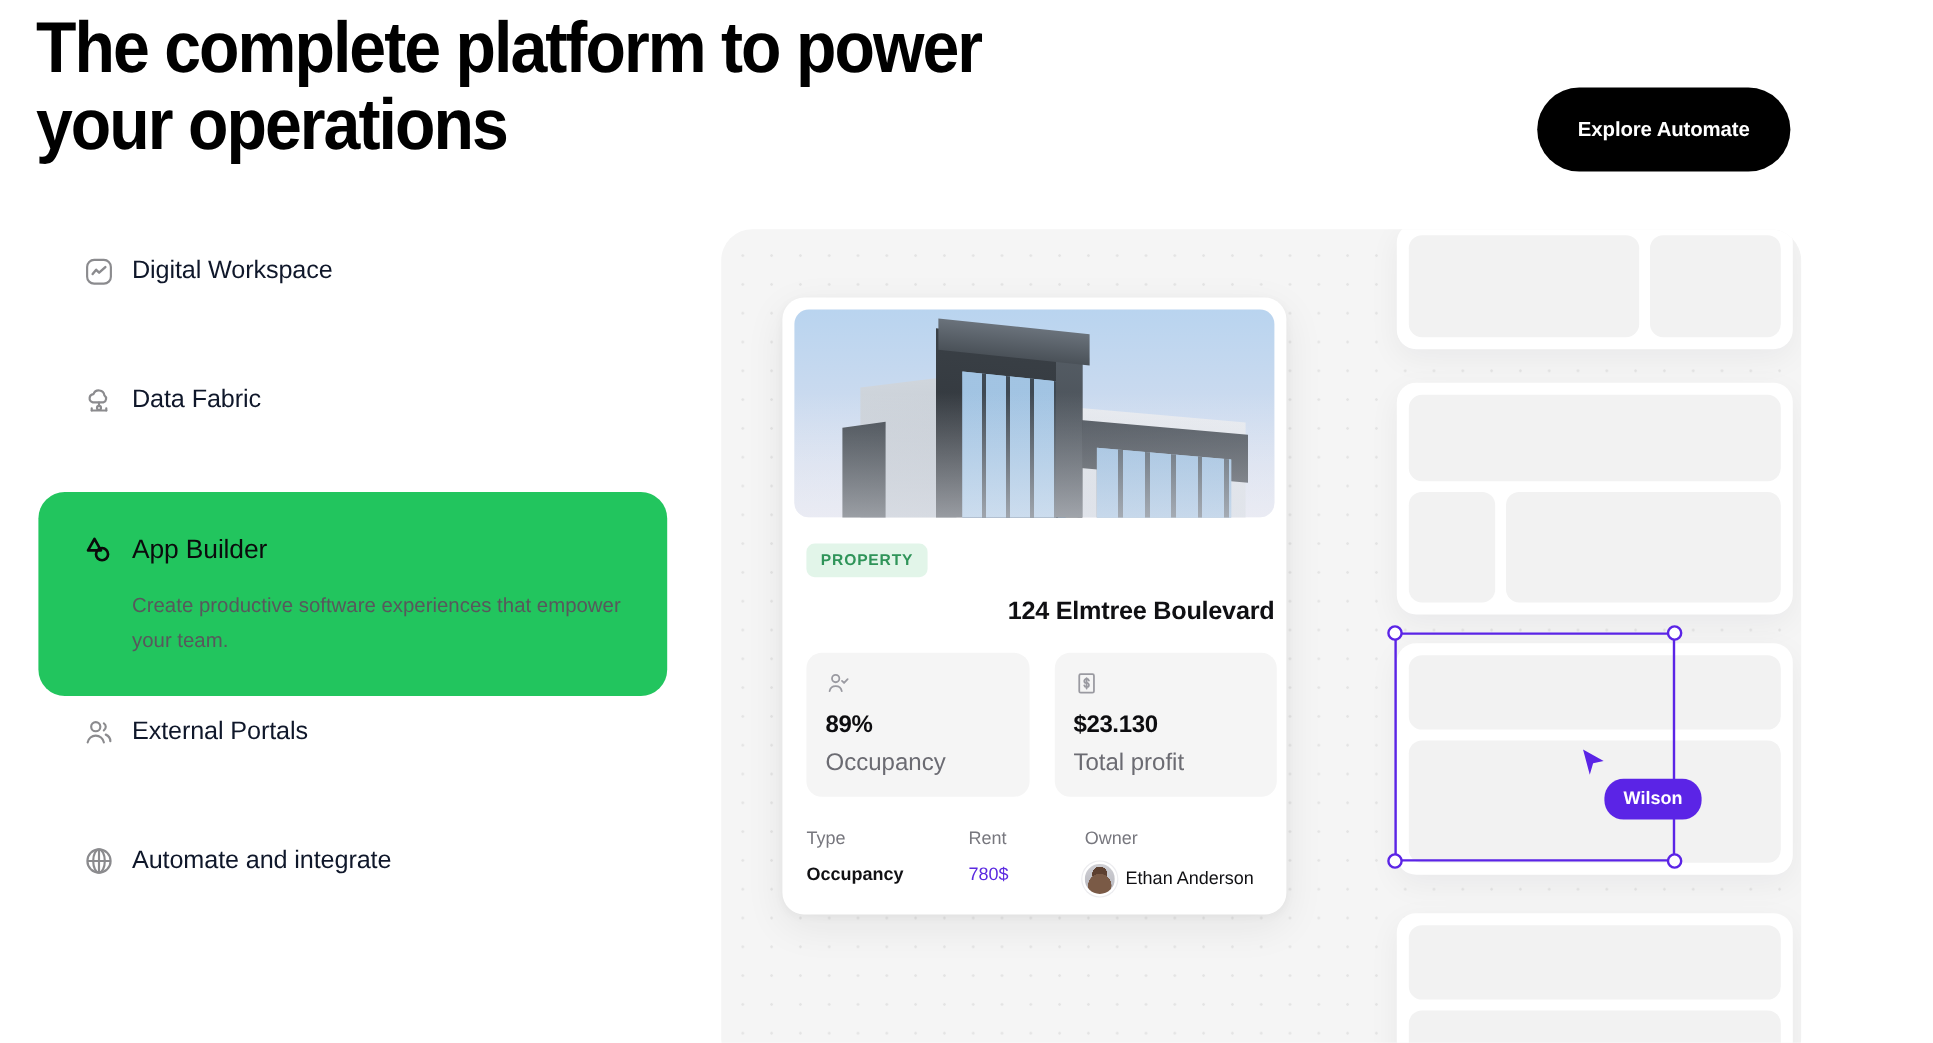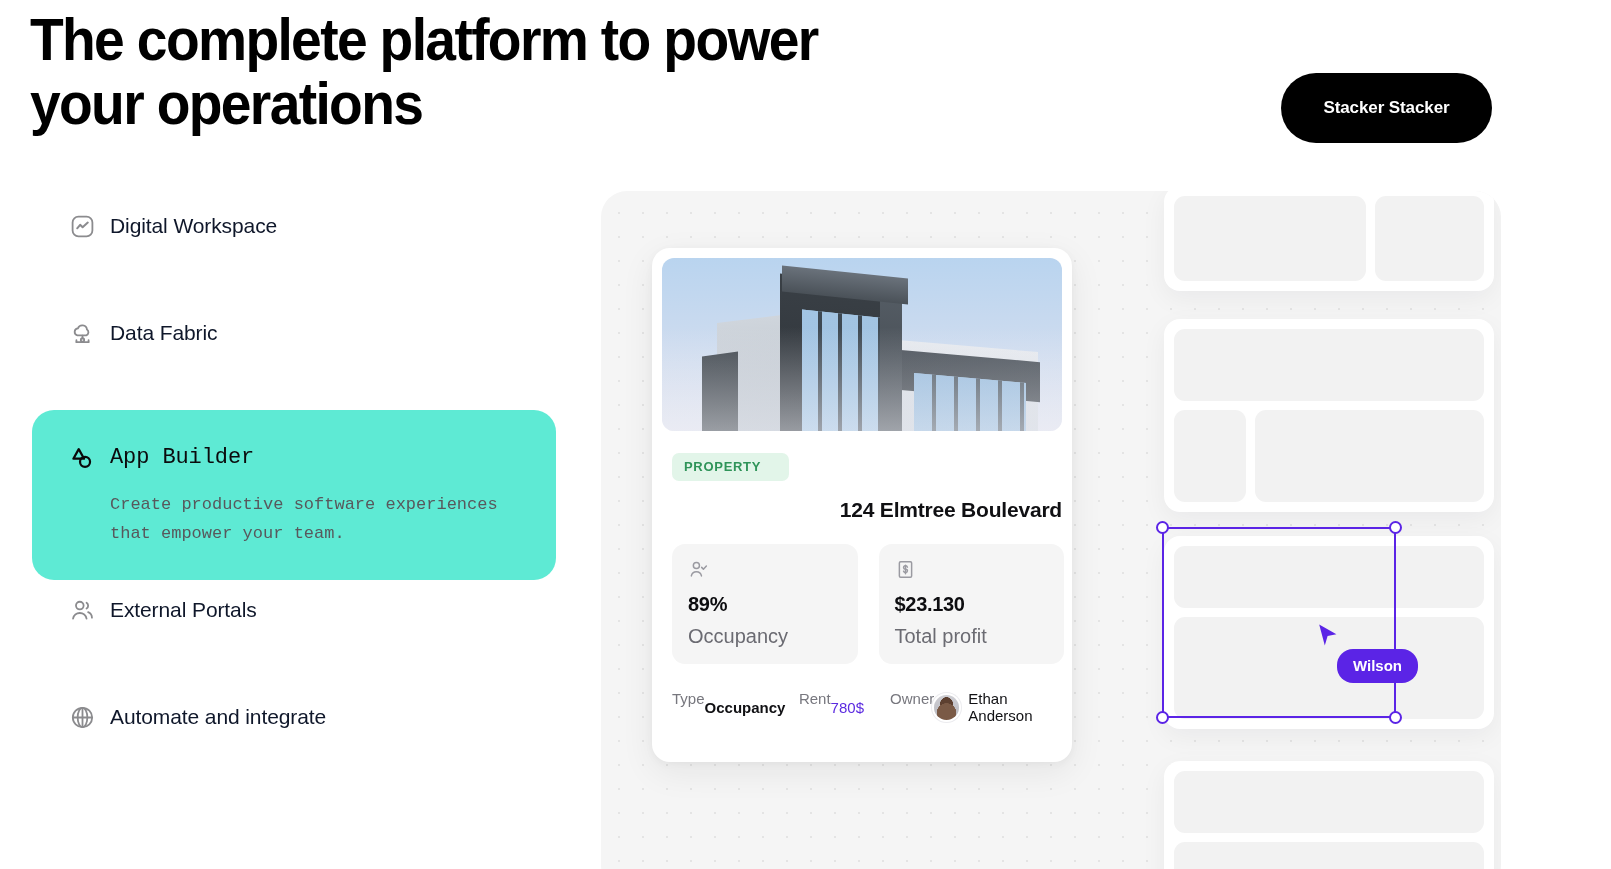--- a/index.html
+++ b/index.html
@@ -95,26 +95,25 @@
     display: flex;
     align-items: flex-start;
     padding-top: 16px;
     padding-left: 36px;
   }
 
   
   .nav-active {
     position: relative;
     width: 524px;
-    background: #5eead4;
+    background: #22c55e;
     border-radius: 22px;
     padding: 34px 36px 32px 36px;
     margin: 0;
     cursor: pointer;
-    font-family: Liberation Mono, monospace;
   }
   .nav-active .nav-icon { color: #0a0a0a; }
   .nav-active .nav-label {
     font-size: 22px;
     color: #0b0b0d;
     font-weight: 400;
   }
   .nav-active .nav-desc {
     margin-top: 18px;
     margin-left: 42px;
@@ -218,21 +217,21 @@
   }
   .bld-column {
     left: 218px; top: 20px; width: 22px; height: 168px;
     background: linear-gradient(180deg,#575f67 0%,#3c4249 100%);
     transform: skewY(6deg);
   }
 
   .badge {
     display: inline-block;
     margin: 22px 0 0 10px;
-    padding: 6px 28px 7px 12px;
+    padding: 6px 12px 7px 12px;
     background: #e2f5e9;
     color: #2f9459;
     border-radius: 7px;
     font-size: 13px;
     font-weight: 700;
     letter-spacing: 0.7px;
   }
   .property-title {
     margin: 16px 0 0 10px;
     font-size: 21px;
@@ -266,21 +265,21 @@
     margin-top: 9px;
     font-size: 20px;
     color: #6b6b72;
   }
 
   .fields {
     display: flex;
     margin: 26px 0 0 10px;
     width: 392px;
   }
-  .field { display: flex; }
+  .field { display: flex; flex-direction: column; }
   .field-type  { width: 135px; }
   .field-rent  { width: 97px; }
   .field-owner { flex: 1 1 auto; }
   .field-label {
     font-size: 15px;
     color: #77777e;
     margin-bottom: 13px;
   }
   .field-value {
     font-size: 15px;
@@ -361,21 +360,21 @@
 </head>
 <body>
 
 <div class="page">
 
   <h1 class="headline">
     <span class="headline-line">The complete platform to power</span>
     <span class="headline-line">your operations</span>
   </h1>
 
-  <button class="cta-button">Stacker Stacker</button>
+  <button class="cta-button">Explore Automate</button>
 
   <nav class="nav">
 
     <div class="nav-item nav-row">
       <span class="nav-icon">
         <svg width="27" height="27" viewBox="0 0 24 24" fill="none" stroke="currentColor" stroke-width="1.6">
           <rect x="3.2" y="3.2" width="17.6" height="17.6" rx="5.2"></rect>
           <path d="M7.3 13.6l2.6-3.1 2.2 2.1 4.6-4.1" stroke-width="1.8" stroke-linecap="round" stroke-linejoin="round"></path>
         </svg>
       </span>

